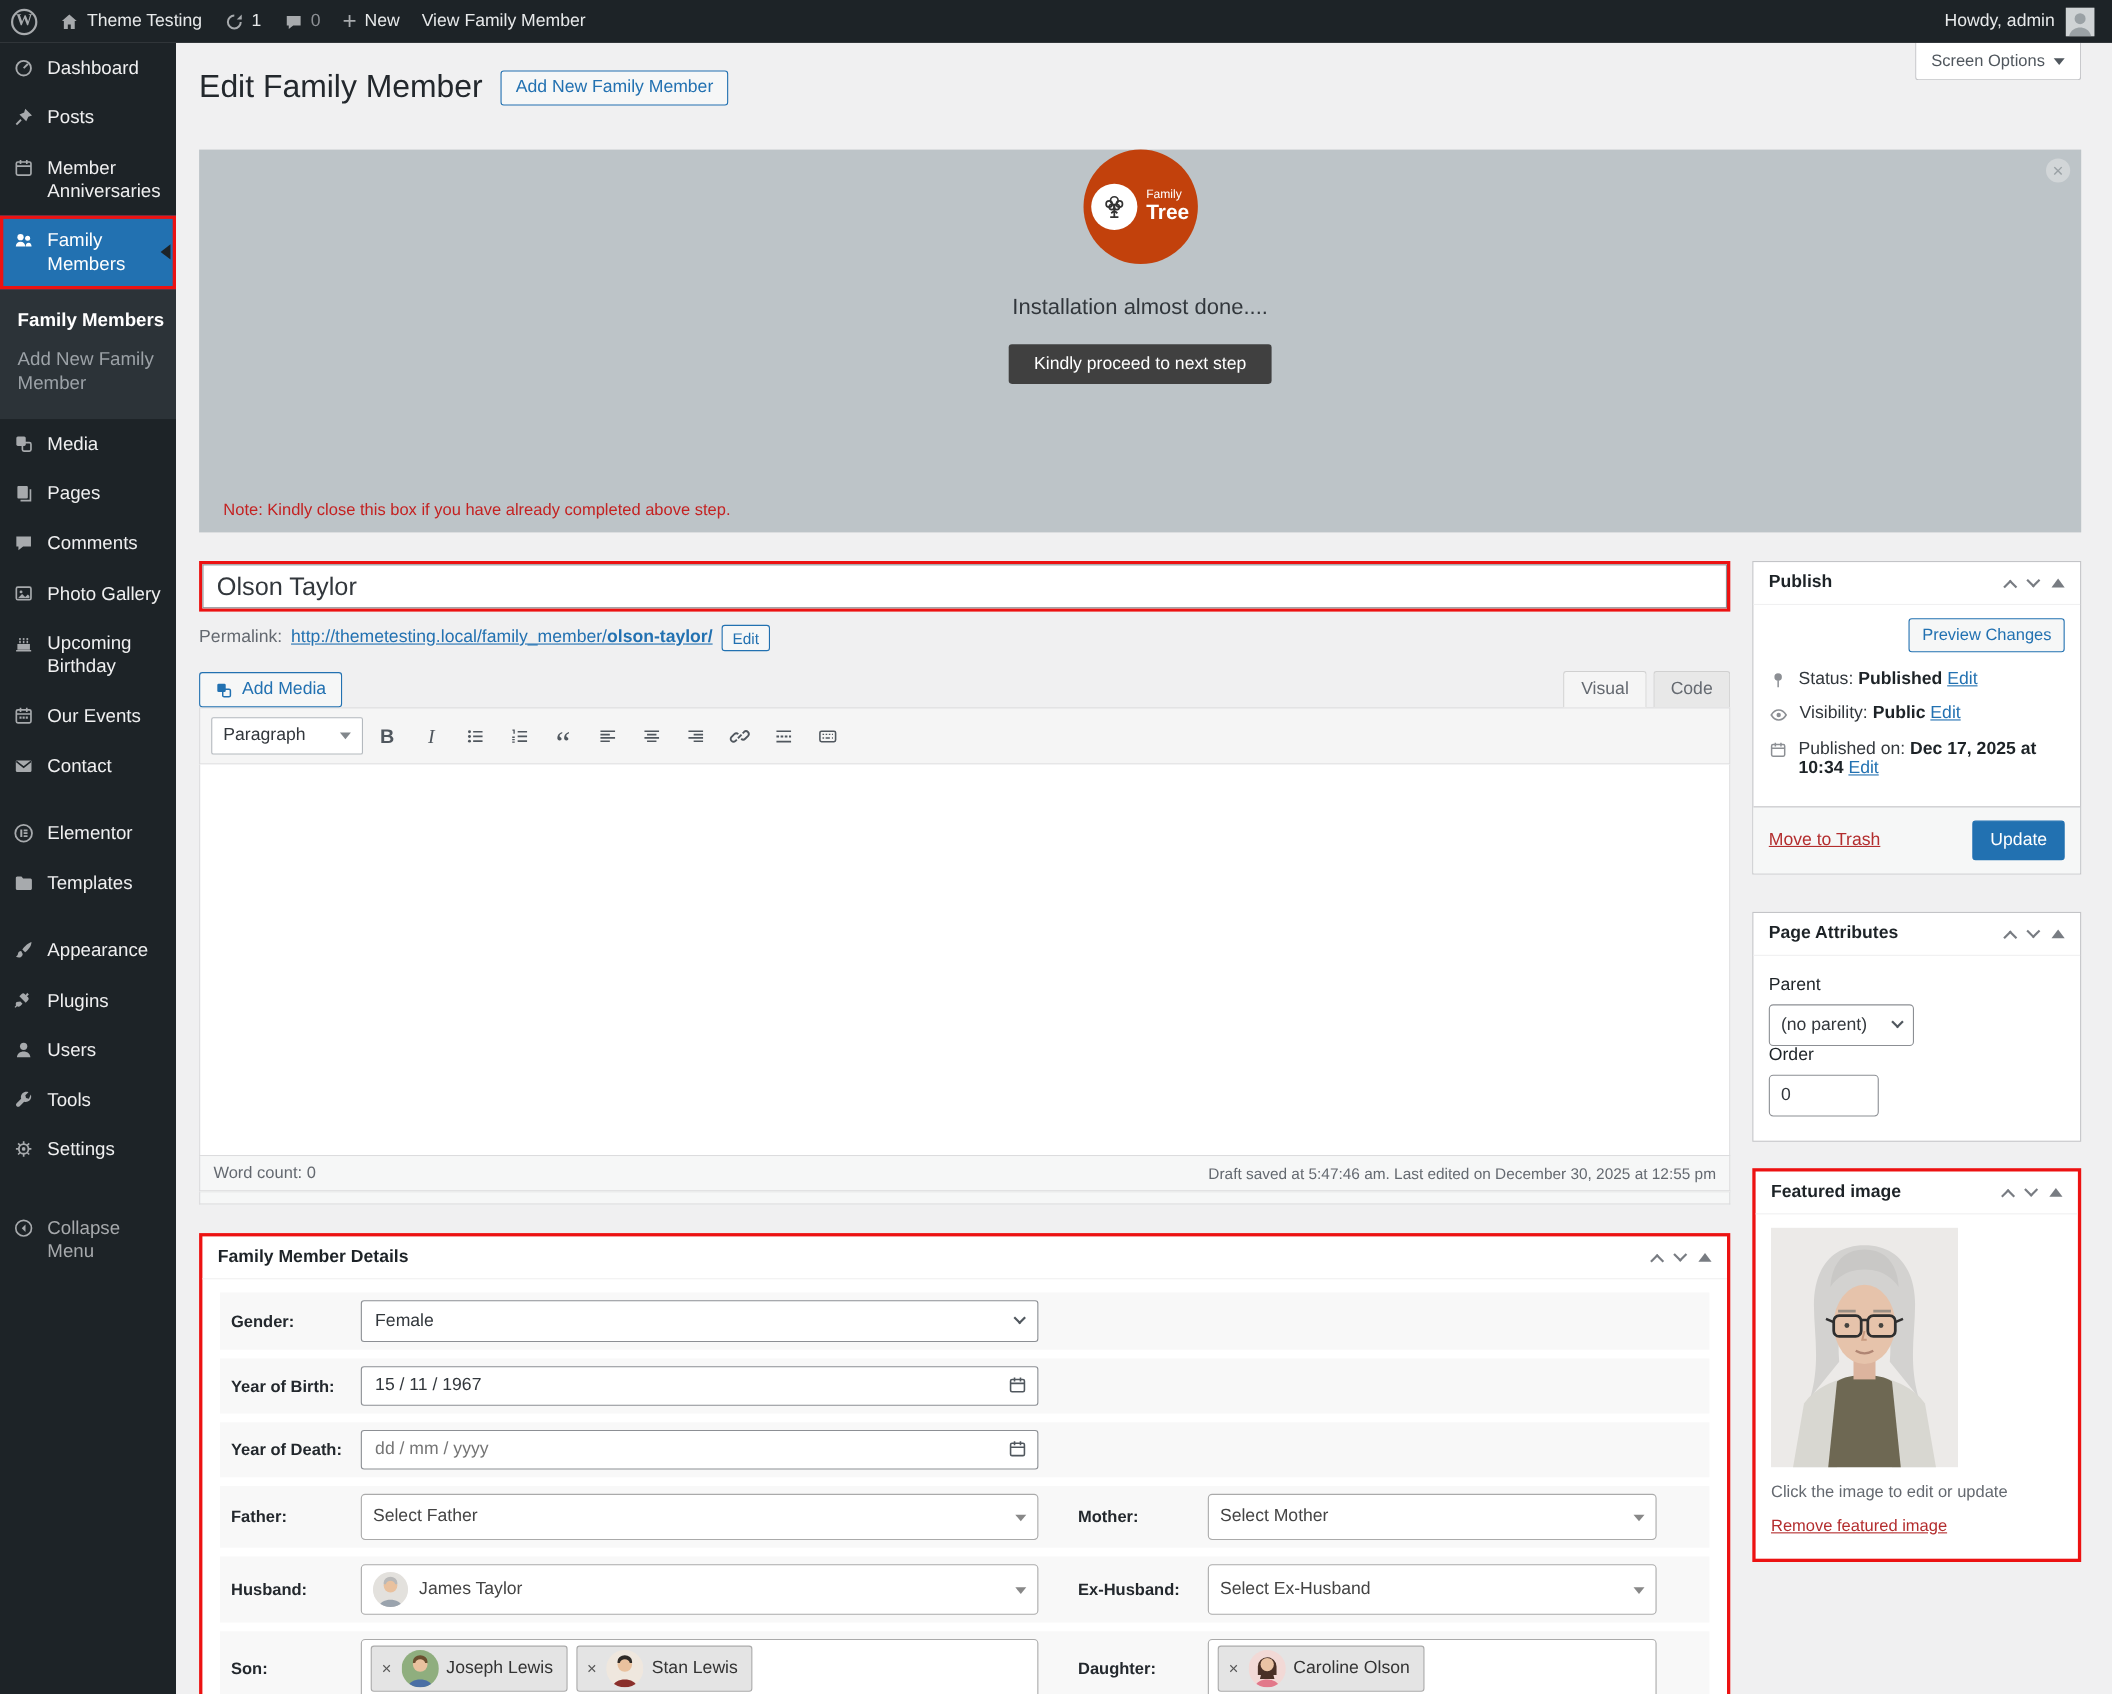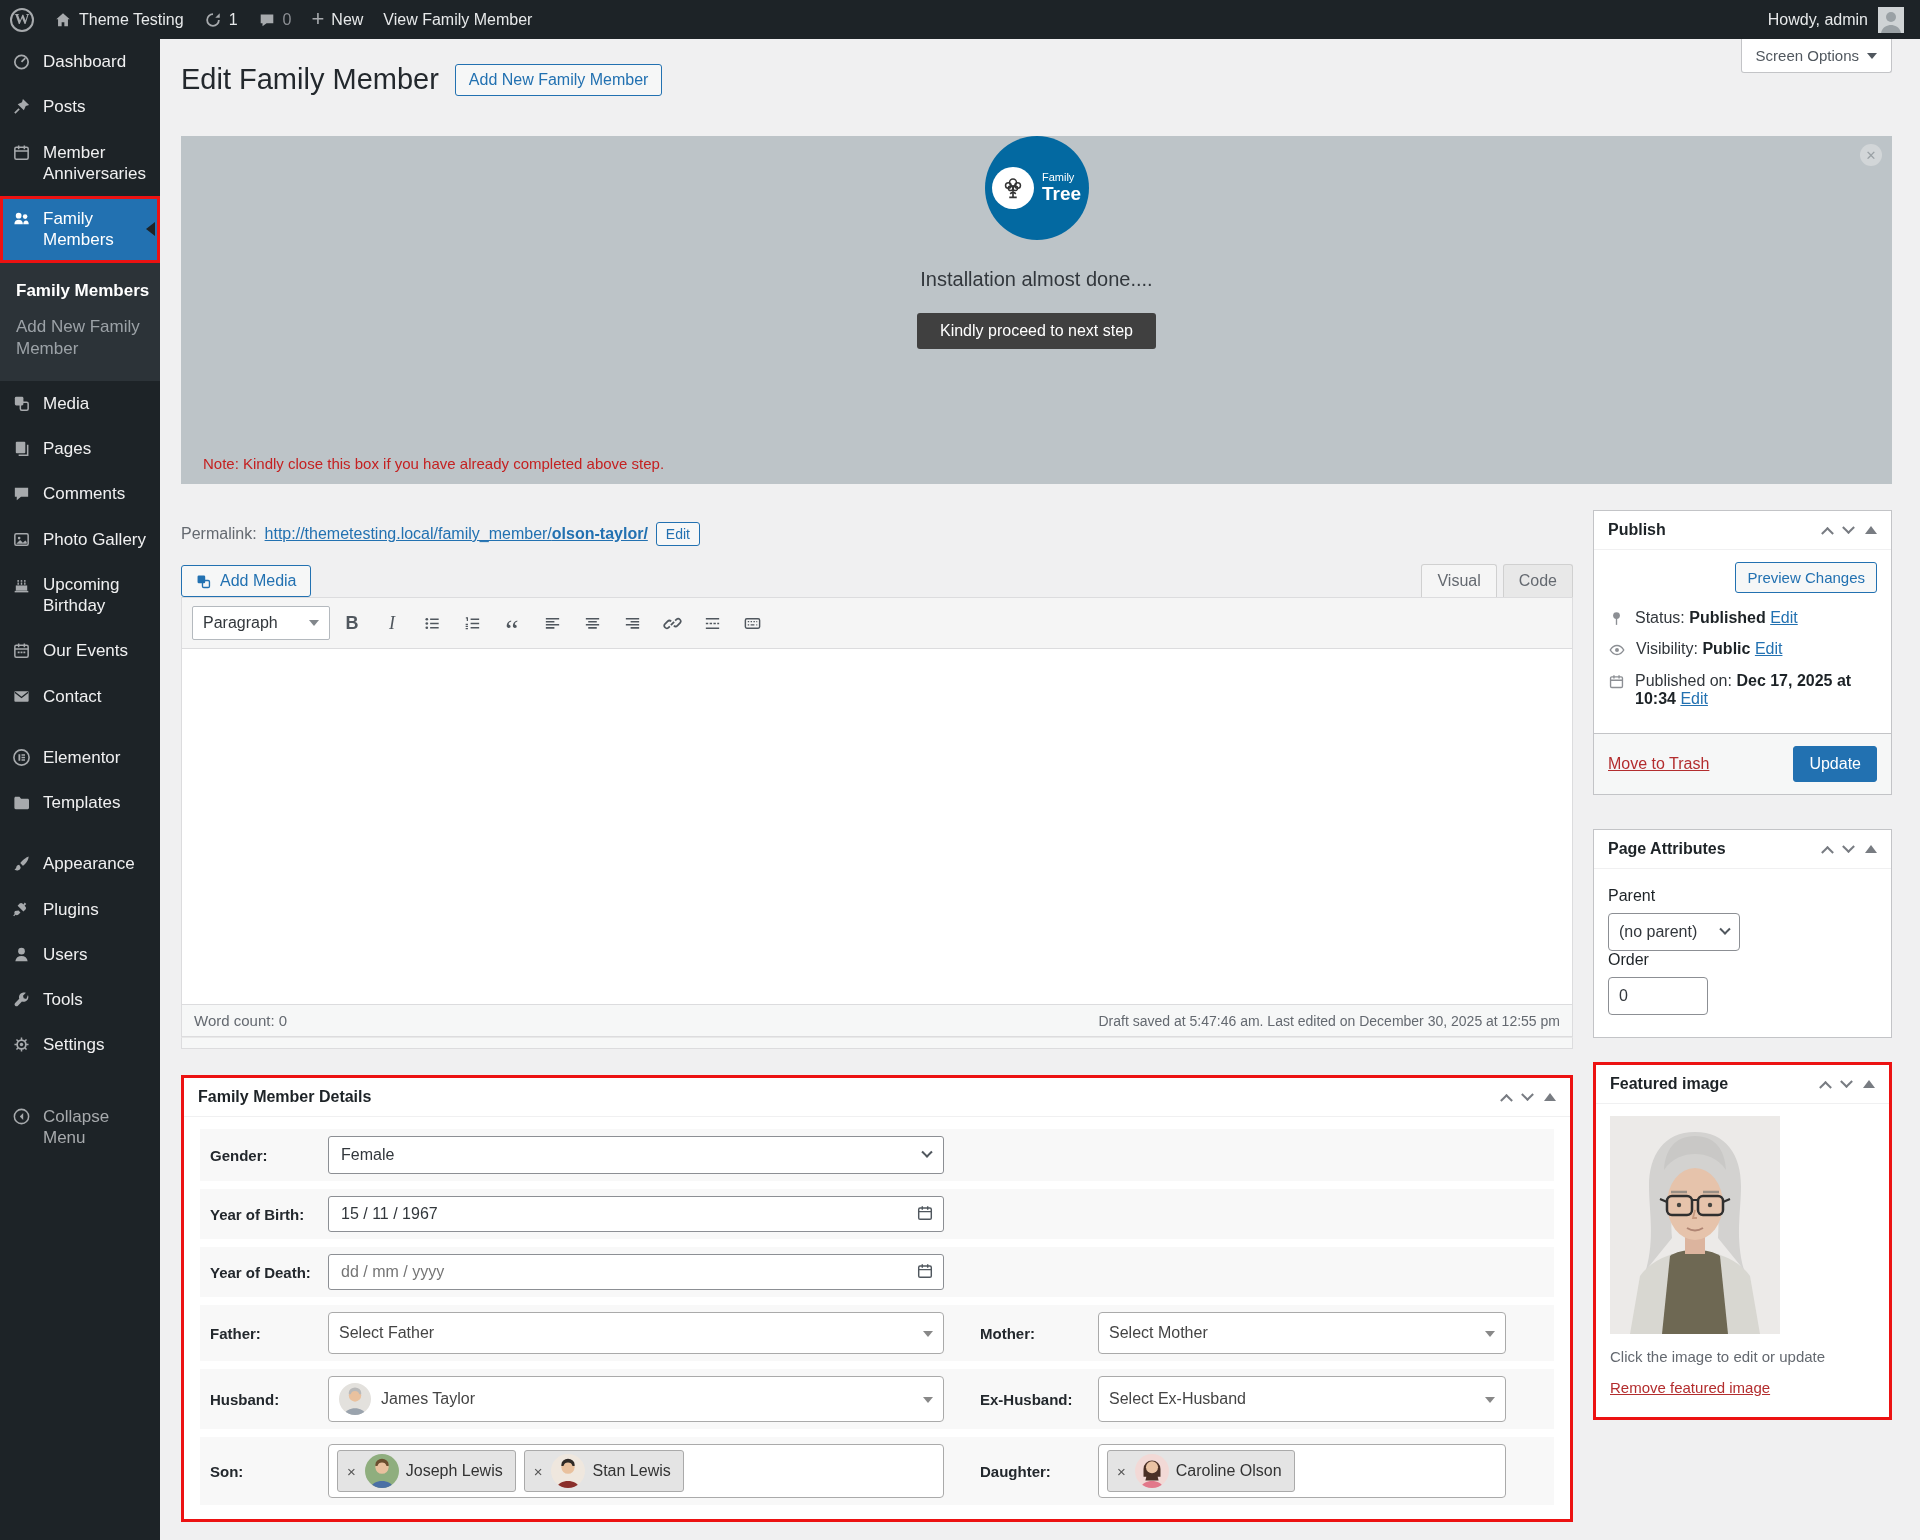--- a/index.html
+++ b/index.html
@@ -38,21 +38,21 @@
   .screen-options { position:absolute; top:0; right:28px; background:#fff; border:1px solid #c3c4c7; border-top:none; border-radius:0 0 3px 3px; padding:8px 14px; color:#50575e; font-size:15px; display:flex; align-items:center; gap:8px; cursor:pointer; }
   .so-tri { width:0; height:0; border-left:5px solid transparent; border-right:5px solid transparent; border-top:6px solid #50575e; }
 
   .h1row { display:flex; align-items:center; gap:16px; margin:10px 0 22px 0; }
   h1 { font-size:29px; font-weight:400; color:#23282d; }
   .btn-outline { background:#f6f7f7; border:1px solid #2271b1; color:#2271b1; border-radius:3px; padding:6px 13px; font-size:16px; cursor:pointer; display:inline-flex; align-items:center; gap:8px; }
 
   
   .banner { position:relative; height:348px; background:#bdc4c8; text-align:center; }
   .banner-close { position:absolute; top:8px; right:10px; width:22px; height:22px; border-radius:50%; background:#d2d6d8; color:#9aa1a5; font-size:13px; display:flex; align-items:center; justify-content:center; cursor:pointer; }
-  .ft-logo { width:104px; height:104px; border-radius:50%; background:#0369a1; margin:40px auto 0; display:flex; align-items:center; justify-content:center; gap:8px; }
+  .ft-logo { width:104px; height:104px; border-radius:50%; background:#c2410c; margin:40px auto 0; display:flex; align-items:center; justify-content:center; gap:8px; }
   .ft-logo-circle { width:42px; height:42px; background:#fff; border-radius:50%; display:flex; align-items:center; justify-content:center; }
   .ft-logo-text { text-align:left; color:#fff; line-height:1.05; }
   .ft-top { font-size:11px; }
   .ft-bottom { font-size:19px; font-weight:bold; }
   .banner-head { margin-top:28px; font-size:20px; color:#32373c; }
   .banner-btn { margin-top:22px; background:#404040; color:#fff; border:none; border-radius:3px; padding:9px 23px; font-size:16px; cursor:pointer; }
   .banner-note { position:absolute; left:22px; bottom:12px; color:#c42121; font-size:15px; }
 
   
   .columns { display:flex; align-items:flex-start; margin-top:26px; }
@@ -361,20 +361,23 @@
       </span>
     </div>
     <div class="banner-head">Installation almost done....</div>
     <button class="banner-btn">Kindly proceed to next step</button>
     <div class="banner-note">Note: Kindly close this box if you have already completed above step.</div>
   </div>
 
   <div class="columns">
 
     <div class="col-left">
+      <div class="title-annot">
+        <input id="title-input" value="Olson Taylor" style="">
+      </div>
       <div class="permalink">
         <span>Permalink:</span>
         <span>
           <a href="#">http://themetesting.local/family_member/</a><a href="#" class="slug">olson-taylor/</a>
         </span>
         <button class="btn-small">Edit</button>
       </div>
 
       <div class="editor-top">
         <button class="btn-outline">

